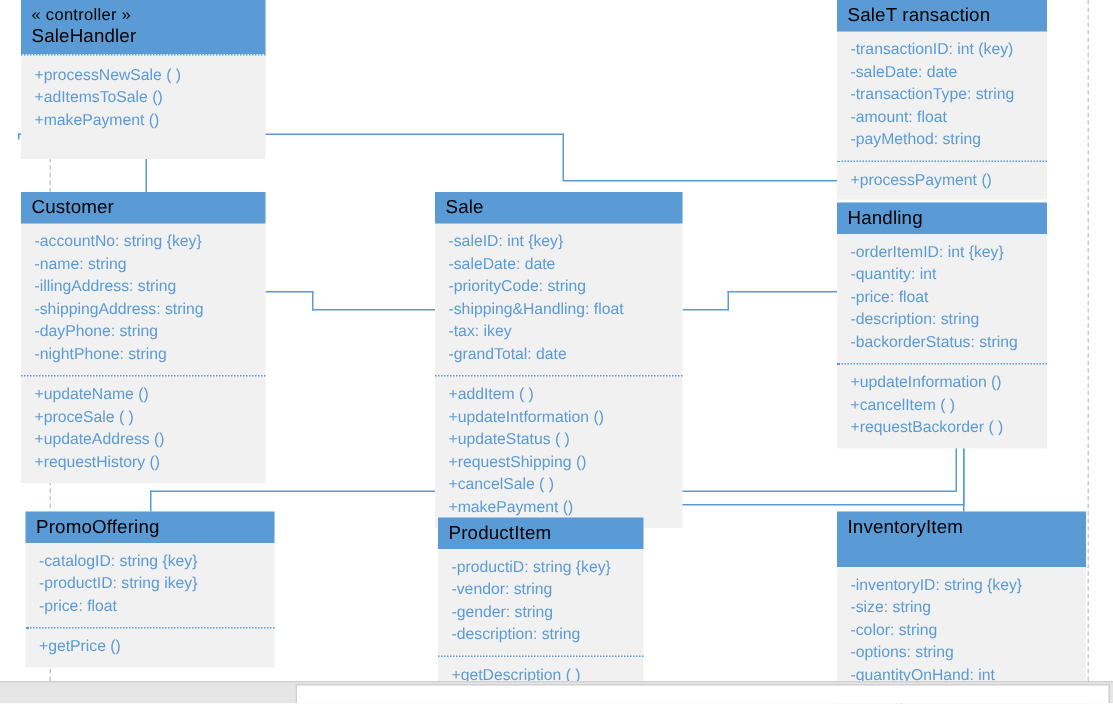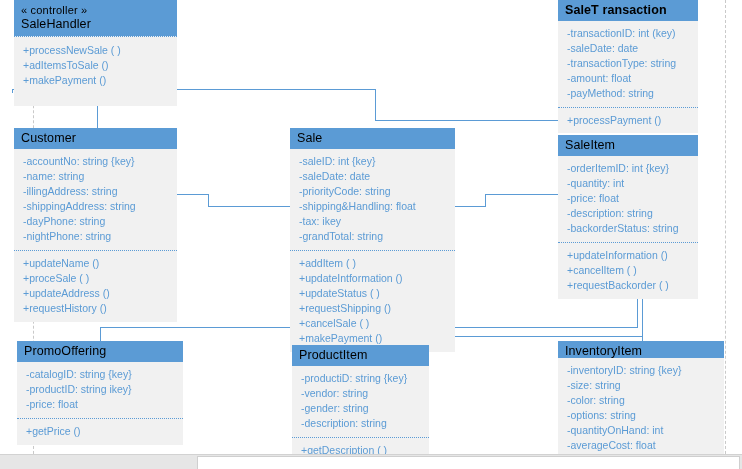--- a/index.html
+++ b/index.html
@@ -135,21 +135,21 @@
       <div class="uml-name">SaleHandler</div>
     </div>
     <div class="uml-compartment" style="padding-top:6px; padding-bottom:18px; border-top:1px dotted #5b9bd5;">
       <div class="uml-line">+processNewSale ( )</div>
       <div class="uml-line">+adItemsToSale ()</div>
       <div class="uml-line">+makePayment ()</div>
     </div>
   </div>
 
   <div class="uml-class" style="left:558px; top:0px; width:140px;">
-    <div class="uml-header" style="padding-top:3px; padding-bottom:4px;font-weight:bold;">
+    <div class="uml-header" style="padding-top:3px; padding-bottom:4px;">
       <div class="uml-name">SaleT ransaction</div>
     </div>
     <div class="uml-compartment uml-attrs">
       <div class="uml-line">-transactionID: int (key)</div>
       <div class="uml-line">-saleDate: date</div>
       <div class="uml-line">-transactionType: string</div>
       <div class="uml-line">-amount: float</div>
       <div class="uml-line">-payMethod: string</div>
     </div>
     <div class="uml-compartment" style="padding-bottom:5px;">
@@ -180,35 +180,35 @@
   <div class="uml-class" style="left:290px; top:128px; width:165px;">
     <div class="uml-header" style="padding-top:3px; padding-bottom:4px;">
       <div class="uml-name">Sale</div>
     </div>
     <div class="uml-compartment uml-attrs">
       <div class="uml-line">-saleID: int {key}</div>
       <div class="uml-line">-saleDate: date</div>
       <div class="uml-line">-priorityCode: string</div>
       <div class="uml-line">-shipping&amp;Handling: float</div>
       <div class="uml-line">-tax: ikey</div>
-      <div class="uml-line">-grandTotal: string</div>
+      <div class="uml-line">-grandTotal: date</div>
     </div>
     <div class="uml-compartment" style="padding-bottom:6px;">
       <div class="uml-line">+addItem ( )</div>
       <div class="uml-line">+updateIntformation ()</div>
       <div class="uml-line">+updateStatus ( )</div>
       <div class="uml-line">+requestShipping ()</div>
       <div class="uml-line">+cancelSale ( )</div>
       <div class="uml-line">+makePayment ()</div>
     </div>
   </div>
 
   <div class="uml-class" style="left:558px; top:135px; width:140px;">
     <div class="uml-header" style="padding-top:3px; padding-bottom:4px;">
-      <div class="uml-name">SaleItem</div>
+      <div class="uml-name">Handling</div>
     </div>
     <div class="uml-compartment uml-attrs">
       <div class="uml-line">-orderItemID: int {key}</div>
       <div class="uml-line">-quantity: int</div>
       <div class="uml-line">-price: float</div>
       <div class="uml-line">-description: string</div>
       <div class="uml-line">-backorderStatus: string</div>
     </div>
     <div class="uml-compartment" style="padding-bottom:6px;">
       <div class="uml-line">+updateInformation ()</div>
@@ -240,21 +240,21 @@
       <div class="uml-line">-vendor: string</div>
       <div class="uml-line">-gender: string</div>
       <div class="uml-line">-description: string</div>
     </div>
     <div class="uml-compartment" style="padding-bottom:6px;">
       <div class="uml-line">+getDescription ( )</div>
     </div>
   </div>
 
   <div class="uml-class" style="left:558px; top:341px; width:166px;">
-    <div class="uml-header" style="padding-top:3px; padding-bottom:0;">
+    <div class="uml-header" style="padding-top:3px; padding-bottom:20px;">
       <div class="uml-name">InventoryItem</div>
     </div>
     <div class="uml-compartment uml-attrs">
       <div class="uml-line">-inventoryID: string {key}</div>
       <div class="uml-line">-size: string</div>
       <div class="uml-line">-color: string</div>
       <div class="uml-line">-options: string</div>
       <div class="uml-line">-quantityOnHand: int</div>
       <div class="uml-line">-averageCost: float</div>
       <div class="uml-line">-reorderQuantity: int</div>

